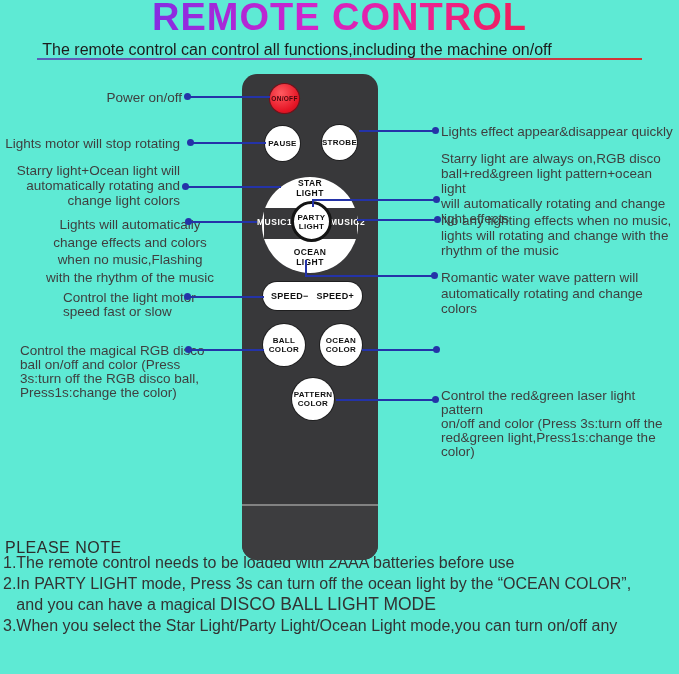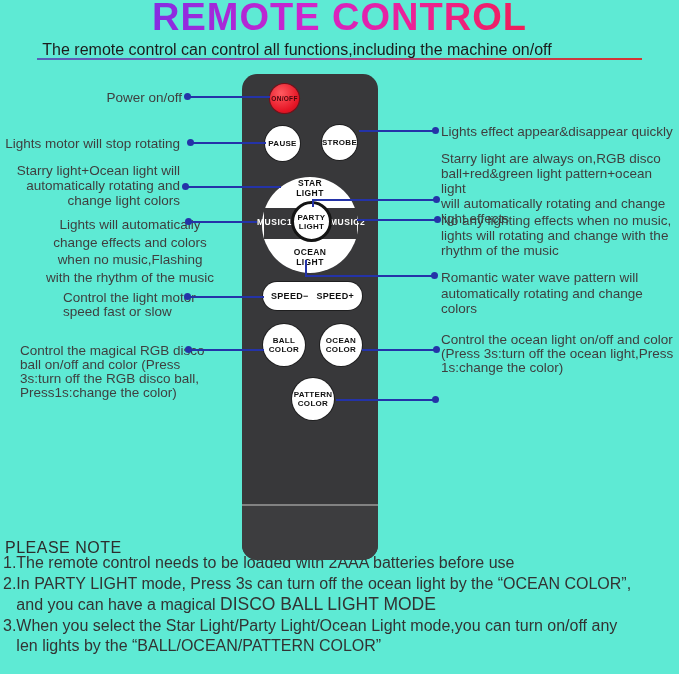--- a/index.html
+++ b/index.html
@@ -136,23 +136,24 @@
   <div class="ann" style="left:441px;top:151px;">Starry light are always on,RGB disco
 ball+red&amp;green light pattern+ocean light
 will automatically rotating and change
 light effects</div>
   <div class="ann" style="left:441px;top:213px;">No any lighting effects when no music,
 lights will rotating and change with the
 rhythm of the music</div>
   <div class="ann" style="left:441px;top:270px;line-height:15.5px;">Romantic water wave pattern will
 automatically rotating and change
 colors</div>
-  <div class="ann" style="left:441px;top:333px;line-height:14px;">Control the ocean light on/off and color
-(Press 3s:turn off the ocean light,Press
-1s:change the color)</div>
+  <div class="ann" style="left:441px;top:389px;line-height:14px;">Control the red&amp;green laser light pattern
+on/off and color (Press 3s:turn off the
+red&amp;green light,Press1s:change the
+color)</div>
 
   <div class="aline" style="left:187px;top:96px;width:83px;"></div>
   <div class="adot" style="left:184px;top:93px;"></div>
   <div class="aline" style="left:190px;top:142px;width:76px;"></div>
   <div class="adot" style="left:187px;top:139px;"></div>
   <div class="aline" style="left:185px;top:186px;width:96px;"></div>
   <div class="adot" style="left:182px;top:183px;"></div>
   <div class="aline" style="left:188px;top:221px;width:69px;"></div>
   <div class="adot" style="left:185px;top:218px;"></div>
   <div class="aline" style="left:187px;top:296px;width:77px;"></div>
@@ -174,16 +175,15 @@
   <div class="adot" style="left:433px;top:346px;"></div>
   <div class="aline" style="left:336px;top:399px;width:99px;"></div>
   <div class="adot" style="left:432px;top:396px;"></div>
 
   <div class="note-head">PLEASE NOTE</div>
   <div class="notes">
     <div class="nline">1.The remote control needs to be loaded with 2AAA batteries before use</div>
     <div class="nline">2.In PARTY LIGHT mode, Press 3s can turn off the ocean light by the “OCEAN COLOR”,</div>
     <div class="nline"><span>   and you can have a magical </span><span class="hl">DISCO BALL LIGHT MODE</span></div>
     <div class="nline">3.When you select the Star Light/Party Light/Ocean Light mode,you can turn on/off any</div>
-    <div class="nline">   len lights by the “BALL/OCEAN/PATTERN COLOR”</div>
   </div>
 
 </div>
 
 </body></html>

